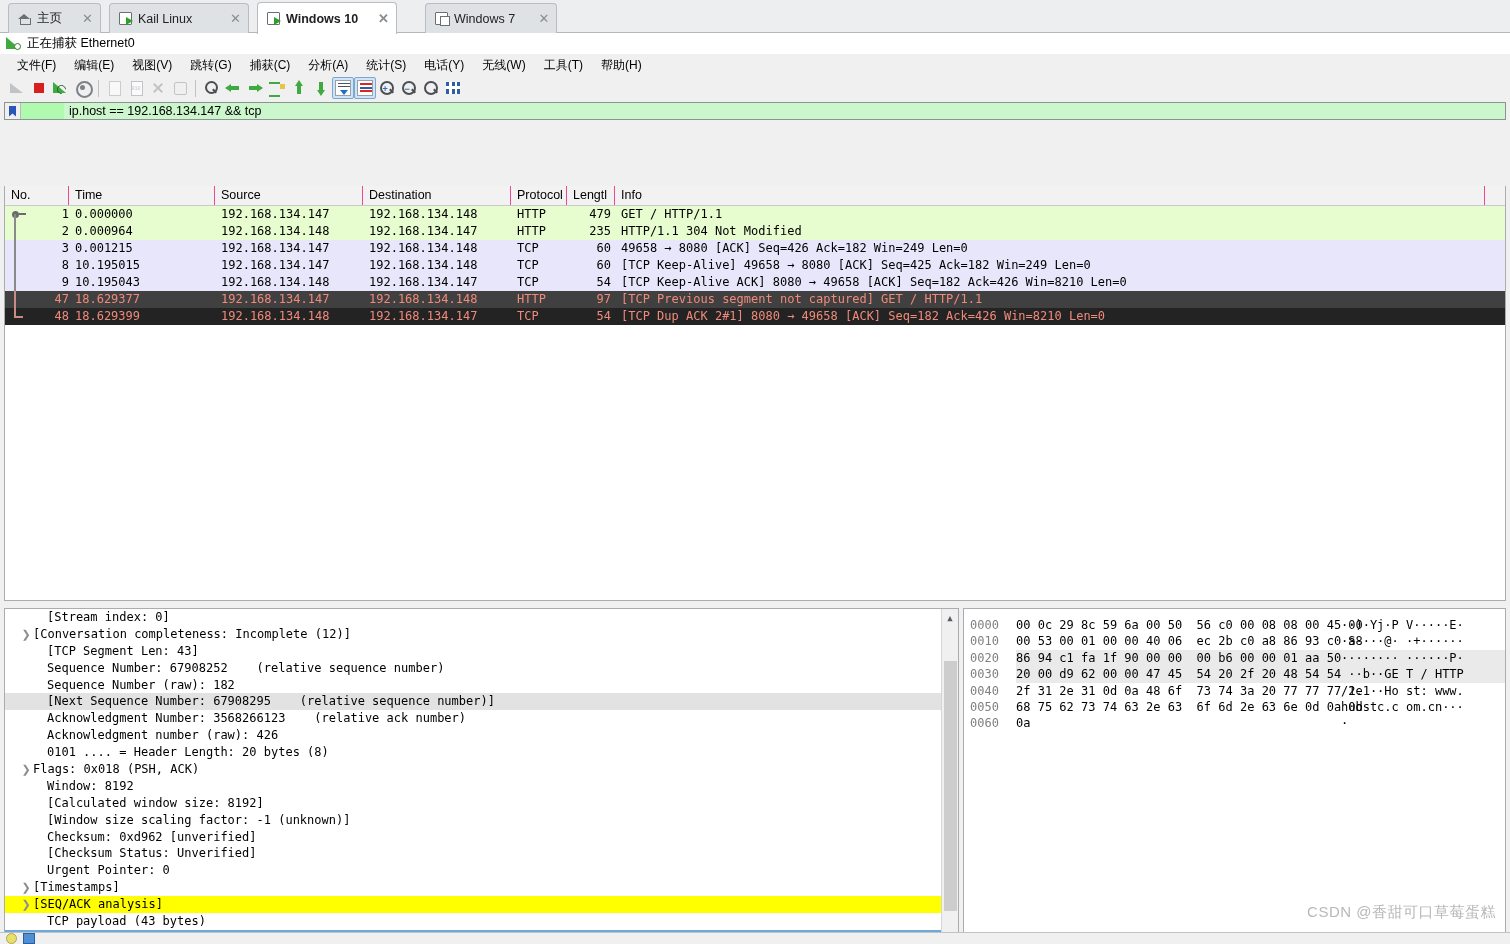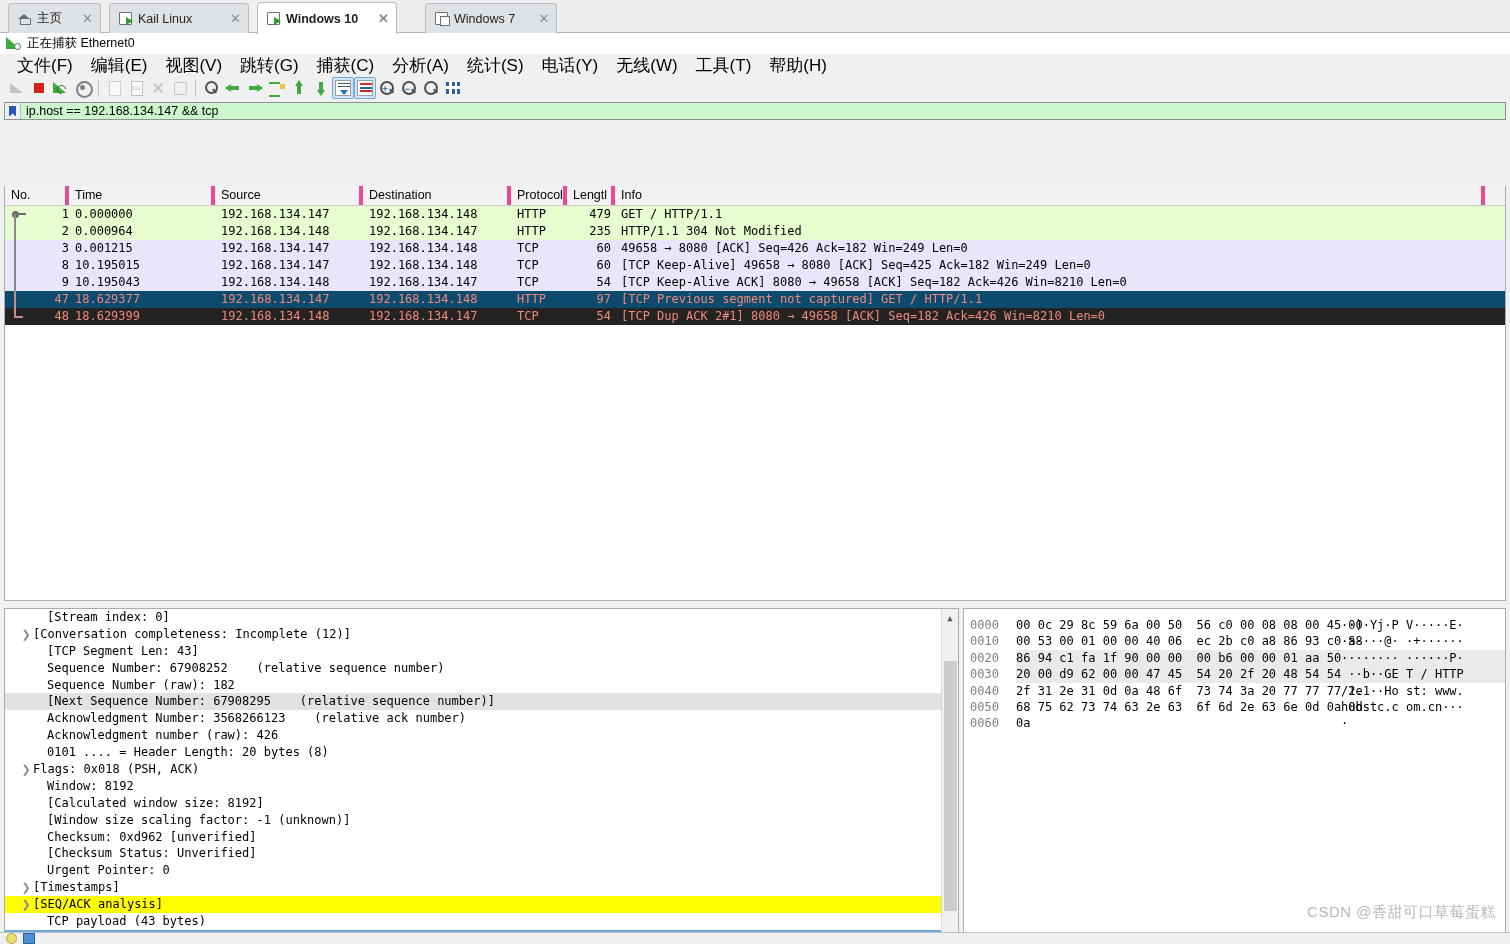--- a/index.html
+++ b/index.html
@@ -70,21 +70,21 @@
     content:""; position:absolute; left:0;top:0;width:0;height:0;
     border-left:14px solid #3faa3f; border-top:12px solid transparent;
   }
   .sharkfin::after{
     content:""; position:absolute; left:8px;top:6px;width:5px;height:5px;
     border-radius:50%; background:#fff; border:1px solid #2c7a2c;
   }
 
   .menubar{
     height:22px; background:#f0f0f0; display:flex; align-items:center;
-    padding-left:8px; gap:0px; font-size:17px;
+    padding-left:8px; gap:0px; font-size:12px;
   }
   .menuitem{ padding:2px 9px; color:#000; white-space:nowrap; }
 
   .toolbar{
     height:24px; background:#f0f0f0; display:flex; align-items:center;
     padding-left:6px; gap:0px;
   }
   .tbtn{
     width:22px;height:22px; display:inline-flex;align-items:center;justify-content:center;
     position:relative;
@@ -153,28 +153,28 @@
 
   
   .filterbar{
     height:18px; margin:2px 4px 0 4px; display:flex; align-items:center;
     background:#affaaf; border:1px solid #8f9295;
   }
   .fbookmark{ width:16px; height:16px; display:flex;align-items:center;justify-content:center;
     background:#f0f0f0; border-right:1px solid #b8bbbe; flex:0 0 16px;}
   .fbookmark i{ display:block; width:7px;height:11px; background:#2a56b8;
     clip-path: polygon(0 0,100% 0,100% 100%,50% 72%,0 100%);}
-  .ftext{ flex:1; padding-left:5px; font-size:12.5px; color:#000; background:#ccf7cc; height:16px; line-height:16px;}
+  .ftext{ flex:1; padding-left:5px; font-size:12.5px; color:#000; background:#ccf7cc; height:16px; line-height:16px;margin-left:43px;}
 
   
   .plist{ position:absolute; left:4px; top:153px; width:1502px; height:415px;
     background:#fff; border:1px solid #a9acb0; border-top:none;}
   .phead{ display:flex; height:20px; background:#f2f2f2; border-bottom:1px solid #c8cbce;
     font-size:12.5px; color:#000;}
-  .ph{ border-right:4px solid #ec4899; padding:2px 0 0 6px; overflow:hidden; white-space:nowrap;}
+  .ph{ border-right:1px solid #ec4899; padding:2px 0 0 6px; overflow:hidden; white-space:nowrap;}
   .prow{ display:flex; height:17px; font-family:"DejaVu Sans Mono","Liberation Mono",monospace;
     font-size:12px; line-height:17px; white-space:nowrap;}
   .pc{ overflow:hidden; padding-left:6px;}
   .pc.num{ text-align:right; padding-left:0; padding-right:4px;}
   .pc.len{ text-align:right; padding-left:0; padding-right:4px;}
   .margincol{ width:22px; flex:0 0 22px; position:relative;}
 
   
   .detailpane{
     position:absolute; left:4px; top:575px; width:955px; height:355px;
@@ -404,21 +404,21 @@
               <span style="position:absolute;left:9px;top:0;width:2px;height:17px;background:#8a8a8a;"></span>
             </div>
             <div class="pc num" style="width: 42px; flex: 0 0 42px; text-align: right; padding-right: 0px;">9</div>
             <div class="pc" style="width: 146px; flex: 0 0 146px; text-align: left;"> 10.195043</div>
             <div class="pc" style="width: 148px; flex: 0 0 148px;">192.168.134.148</div>
             <div class="pc" style="width: 148px; flex: 0 0 148px;">192.168.134.147</div>
             <div class="pc" style="width: 56px; flex: 0 0 56px;">TCP</div>
             <div class="pc len" style="width: 48px; flex: 0 0 48px;">54</div>
             <div class="pc" style="width: 870px; flex: 0 0 870px;">[TCP Keep-Alive ACK] 8080 → 49658 [ACK] Seq=182 Ack=426 Win=8210 Len=0</div>
           </div>
-          <div class="prow" style="background: #0c4a6e; color: rgb(240, 138, 122);">
+          <div class="prow" style="background: #404040; color: rgb(240, 138, 122);">
             <div class="margincol">
               <span style="position:absolute;left:9px;top:0;width:2px;height:17px;background:#c98b85;"></span>
             </div>
             <div class="pc num" style="width: 42px; flex: 0 0 42px; text-align: right; padding-right: 0px;">47</div>
             <div class="pc" style="width: 146px; flex: 0 0 146px; text-align: left;"> 18.629377</div>
             <div class="pc" style="width: 148px; flex: 0 0 148px;">192.168.134.147</div>
             <div class="pc" style="width: 148px; flex: 0 0 148px;">192.168.134.148</div>
             <div class="pc" style="width: 56px; flex: 0 0 56px;">HTTP</div>
             <div class="pc len" style="width: 48px; flex: 0 0 48px;">97</div>
             <div class="pc" style="width: 870px; flex: 0 0 870px;">[TCP Previous segment not captured] GET / HTTP/1.1</div>

